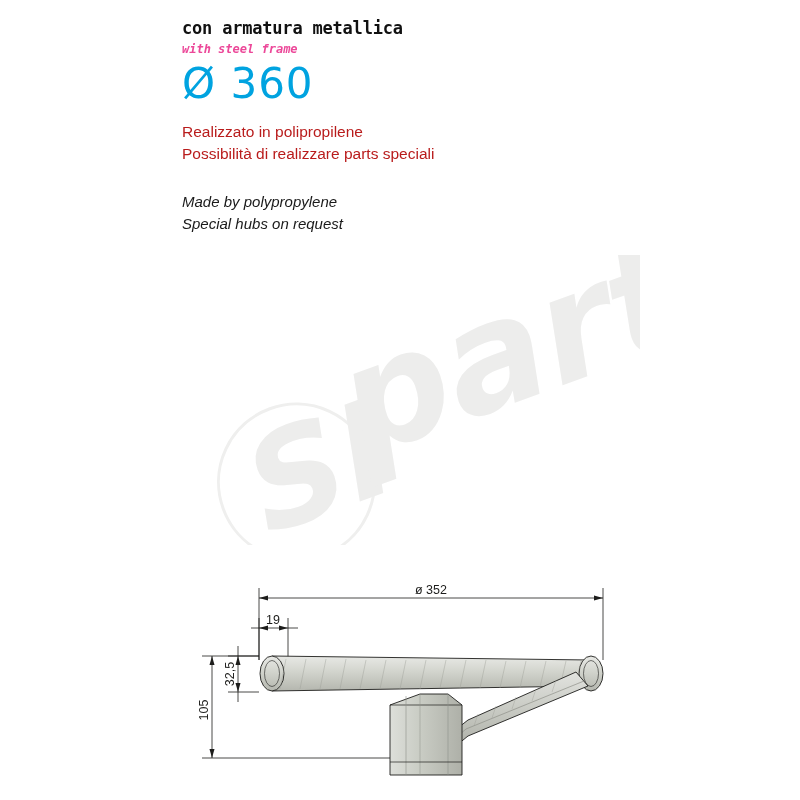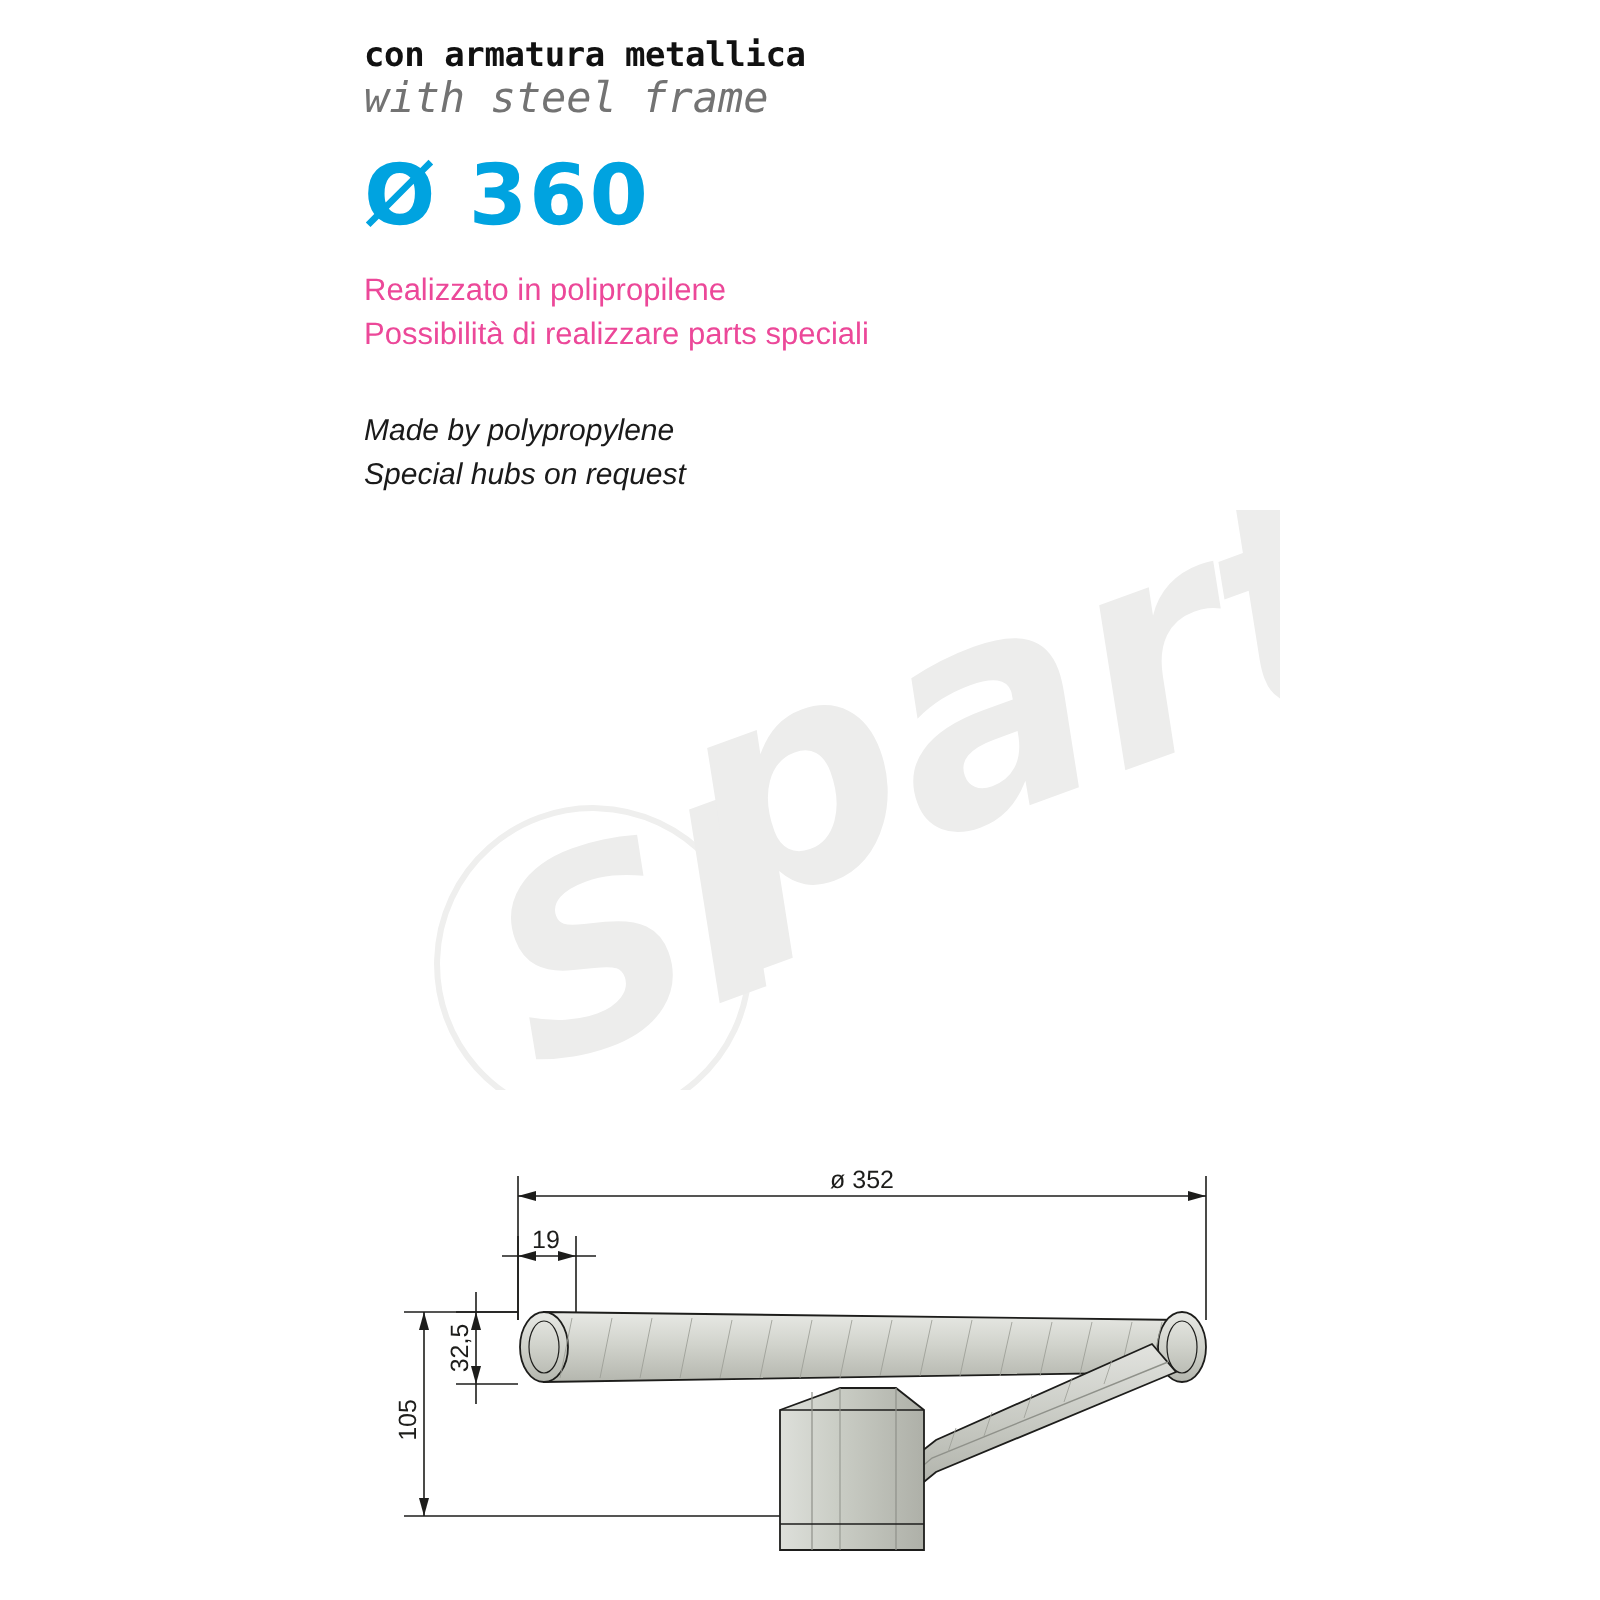--- a/index.html
+++ b/index.html
@@ -27,43 +27,43 @@
     font-family: "DejaVu Sans Mono", monospace;
     font-size: 17px;
     font-weight: bold;
     letter-spacing: -0.2px;
     color: #111111;
     line-height: 20px;
     white-space: nowrap;
   }
   .title-en {
     font-family: "DejaVu Sans Mono", monospace;
-    font-size: 21px;
-    font-weight: normal;
+    font-size: 12px;
+    font-weight: bold;
     font-style: italic;
-    color: #737373;
+    color: #ec4899;
     line-height: 20px;
     margin-top: 1px;
     white-space: nowrap;
   }
   .diameter {
-    margin-top: 16px;
+    margin-top: 2px;
     font-family: "DejaVu Sans", sans-serif;
     font-size: 42px;
-    font-weight: bold;
+    font-weight: normal;
     color: #00a3e0;
     letter-spacing: 1px;
     line-height: 46px;
     white-space: nowrap;
   }
   .desc-it {
     margin-top: 14px;
     font-size: 15.5px;
     line-height: 22px;
-    color: #ec4899;
+    color: #b91c1c;
   }
   .desc-en {
     margin-top: 26px;
     font-size: 15px;
     font-style: italic;
     line-height: 22px;
     color: #1a1a1a;
   }
   .desc-line {
     white-space: nowrap;

